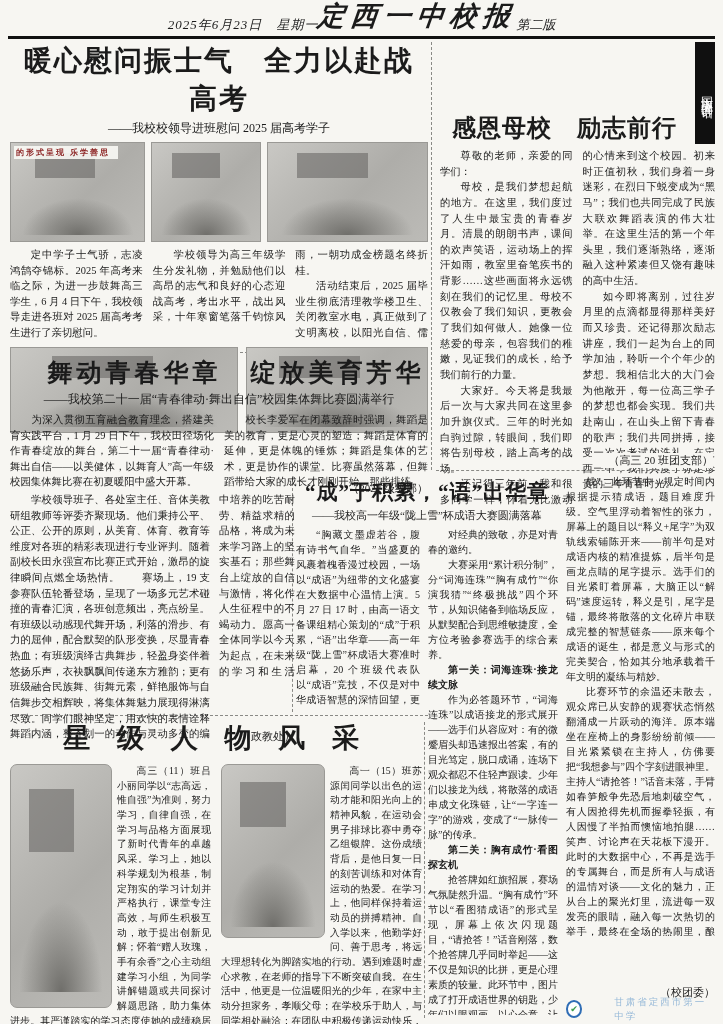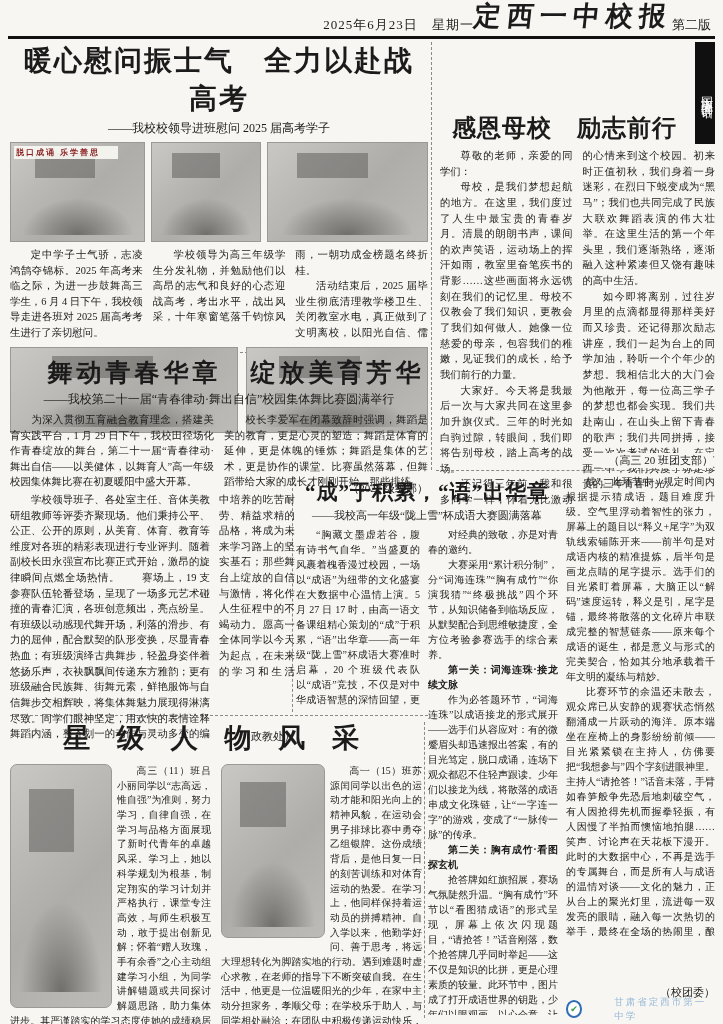--- a/index.html
+++ b/index.html
@@ -1,20 +1,20 @@
 <!DOCTYPE html>
 <html><head>
 <meta charset="utf-8">
 <style>
   html,body{margin:0;padding:0;background:#d8d6d2;}
   .page{position:relative;width:723px;height:1024px;margin:0 auto;background:#f7f6f2;
         font-family:"Liberation Serif","DejaVu Serif",serif;color:#1b1b1b;overflow:hidden;}
   
   .masthead{position:absolute;left:12px;right:12px;top:4px;height:30px;display:flex;
-            align-items:flex-end;justify-content:flex-end;}
+            align-items:flex-end;justify-content:center;font-style:italic;}
   .m-date{font-size:13px;letter-spacing:1px;}
   .m-title{font-size:27px;font-weight:900;letter-spacing:6px;transform:skewX(-6deg);}
   .m-edition{font-size:13px;}
   .rule{position:absolute;left:8px;right:8px;top:36px;height:3px;background:#111;}
   
   .vdiv{position:absolute;width:0;border-left:1px dashed #8a8a86;}
   .hdiv{position:absolute;height:0;border-top:1px dashed #8a8a86;}
   
   .hl{font-weight:900;text-align:center;}
   .sub{text-align:center;font-size:12px;margin-top:2px;}
@@ -102,21 +102,21 @@
   <div class="hdiv" style="left:436px;width:279px;top:470px;"></div>
   <div class="vdiv" style="left:292px;top:478px;height:234px;"></div>
   <div class="hdiv" style="left:10px;width:418px;top:715px;"></div>
   <div class="vdiv" style="left:424px;top:722px;height:296px;"></div>
 
   <div class="art1">
     <div class="hl">暖心慰问振士气　全力以赴战高考</div>
     <div class="sub">——我校校领导进班慰问 2025 届高考学子</div>
     <div class="photos">
       <div class="photo" style="flex:1.05">
-        <div class="banner">脱口成诵 乐学善思</div>
+        <div class="banner">的形式呈现 乐学善思</div>
       </div>
       <div class="photo" style="flex:0.85"></div>
       <div class="photo" style="flex:1.25"></div>
     </div>
     <div class="a1body">
         <p>定中学子士气骄，志凌鸿鹄夺锦标。2025 年高考来临之际，为进一步鼓舞高三学生，6 月 4 日下午，我校领导走进各班对 2025 届高考考生进行了亲切慰问。</p>
         <p>学校领导为高三年级学生分发礼物，并勉励他们以高昂的志气和良好的心态迎战高考，考出水平，战出风采，十年寒窗笔落千钧惊风雨，一朝功成金榜题名终折桂。</p>
         <p>活动结束后，2025 届毕业生彻底清理教学楼卫生、关闭教室水电，真正做到了文明离校，以阳光自信、儒雅大气的姿态总结过去，奔向未来。</p>
       </div>
     <div class="photos2">

